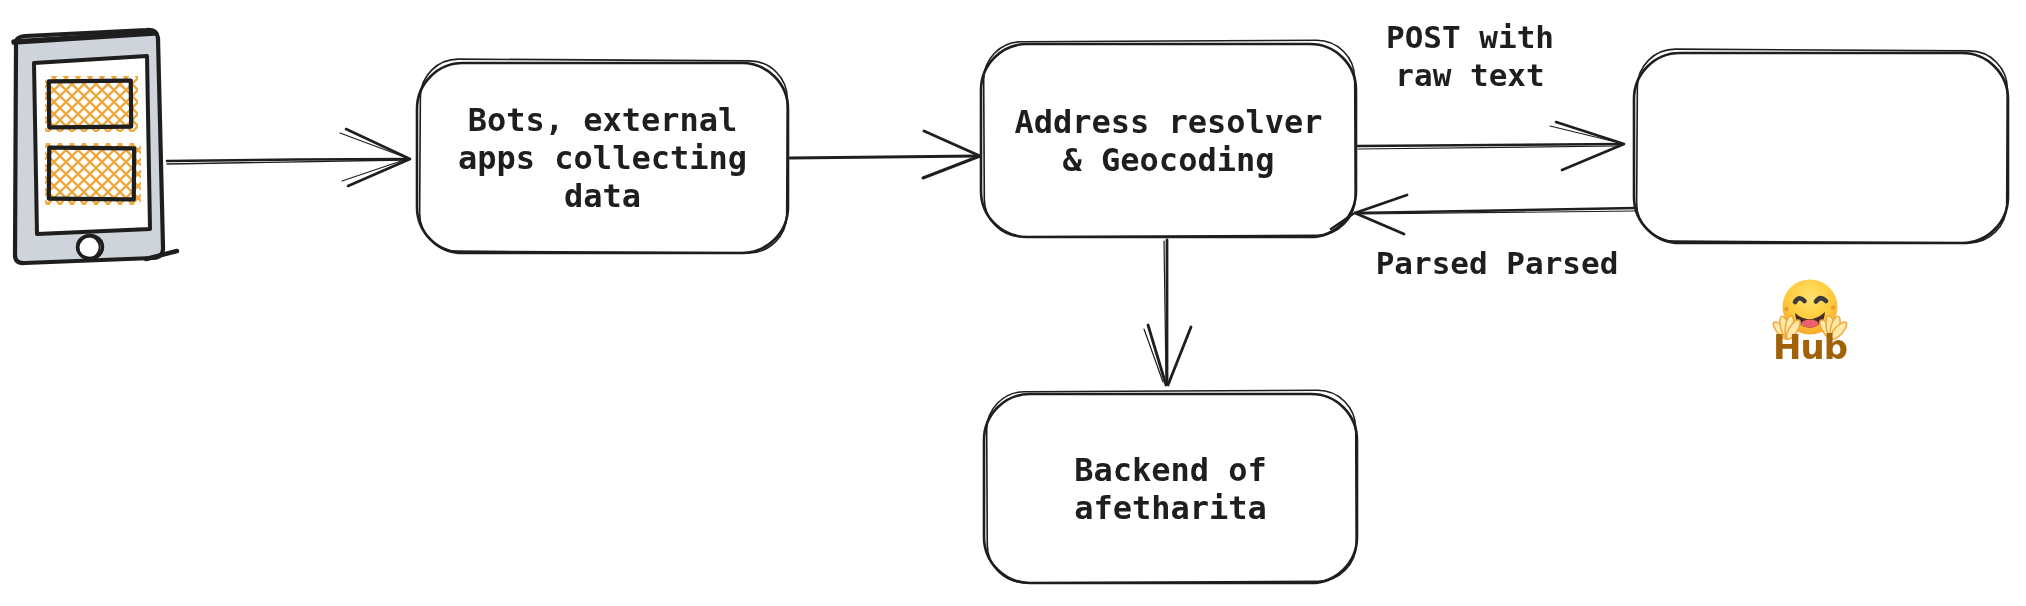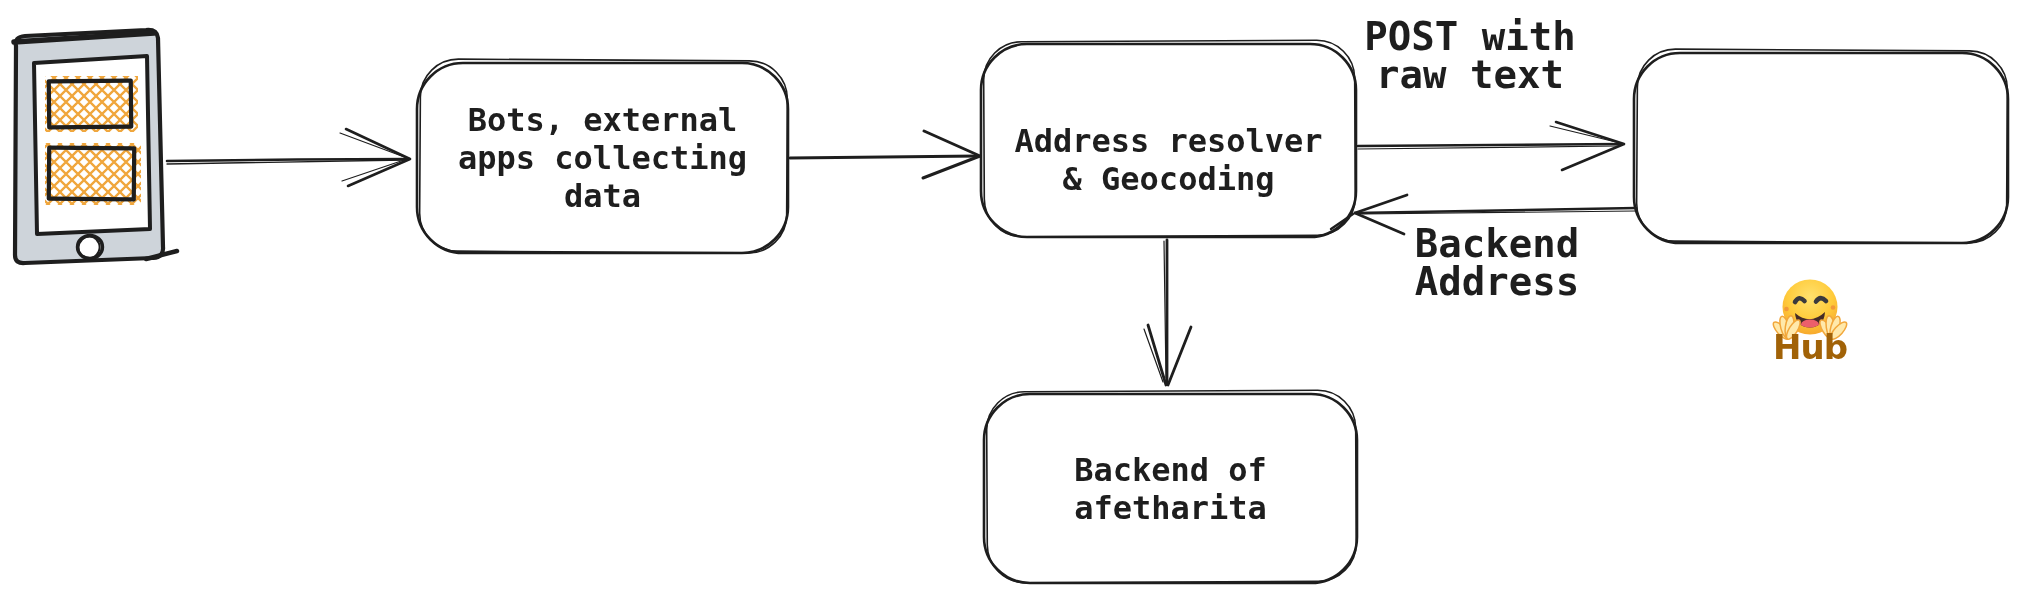--- a/index.html
+++ b/index.html
@@ -6,21 +6,21 @@
   .canvas{
     position:relative;width:2026px;height:606px;background:#ffffff;overflow:hidden;
     font-family:"DejaVu Sans Mono","Liberation Mono",monospace;color:#1e1e1e;
   }
   svg.sketch{position:absolute;left:0;top:0;width:2026px;height:606px;}
   .lbl{
     position:absolute;display:flex;align-items:center;justify-content:center;
     text-align:center;white-space:pre-line;font-weight:700;font-size:32px;line-height:38px;
     color:#1e1e1e;pointer-events:none;
   }
-  .edge-lbl{font-size:39px;}
+  .edge-lbl{font-size:31px;}
   .hub-wrap{position:absolute;left:1767px;top:276px;width:86px;height:96px;}
   .hub-emoji{position:absolute;left:0;top:0;width:86px;height:72px;}
   .hub-label{
     position:absolute;left:0;top:53px;width:86px;height:36px;
     display:flex;align-items:center;justify-content:center;
     font-family:"DejaVu Sans","Liberation Sans",sans-serif;
     font-weight:800;font-size:34px;color:#a16207;letter-spacing:-1px;
   }
 </style>
 </head>
@@ -103,28 +103,28 @@
         <path d="M1164,241 L1166,378" stroke-width="1.2"></path>
         <path d="M1148,325 L1166,385 M1191,327 L1168,385" stroke-width="2.8"></path>
         <path d="M1144,329 L1163,382" stroke-width="1.2"></path>
       </g>
     </g>
   </svg>
 
   <div class="lbl" style="left:417px;top:63px;width:371px;height:190px;">Bots, external
 apps collecting
 data</div>
-  <div class="lbl" style="left:981px;top:44px;width:375px;height:193px;margin-top:19px;">Address resolver
+  <div class="lbl" style="left:981px;top:44px;width:375px;height:193px;">Address resolver
 &amp; Geocoding</div>
   <div class="lbl" style="left:984px;top:394px;width:373px;height:189px;">Backend of
 afetharita</div>
 
   <div class="lbl edge-lbl" style="left:1358px;top:14px;width:224px;height:84px;">POST with
 raw text</div>
-  <div class="lbl edge-lbl" style="left:1352px;top:244px;width:290px;height:38px;">Backend Address</div>
+  <div class="lbl edge-lbl" style="left:1352px;top:244px;width:290px;height:38px;">Parsed Parsed</div>
 
   <div class="hub-wrap">
     <svg class="hub-emoji" viewBox="0 0 82 72">
       <circle cx="41" cy="31" r="27.5" fill="url(#faceGrad)"></circle>
       <path d="M26,26 q4,-7 9.5,-1" stroke="#3a393d" stroke-width="4.6" stroke-linecap="round" fill="none"></path>
       <path d="M47,25.5 q4.5,-6.5 10,-0.5" stroke="#3a393d" stroke-width="4.6" stroke-linecap="round" fill="none"></path>
       <circle cx="17.5" cy="33" r="2.3" fill="#f0913a" opacity="0.85"></circle>
       <circle cx="64" cy="31.5" r="2.3" fill="#f0913a" opacity="0.85"></circle>
       <path d="M26,37 Q41,50 56,36 Q55,51 41,51.5 Q27,51 26,37 Z" fill="#452b27"></path>
       <ellipse cx="41" cy="48.5" rx="9" ry="5" fill="#ec5f6b" clip-path="url(#mouthClip)"></ellipse>

